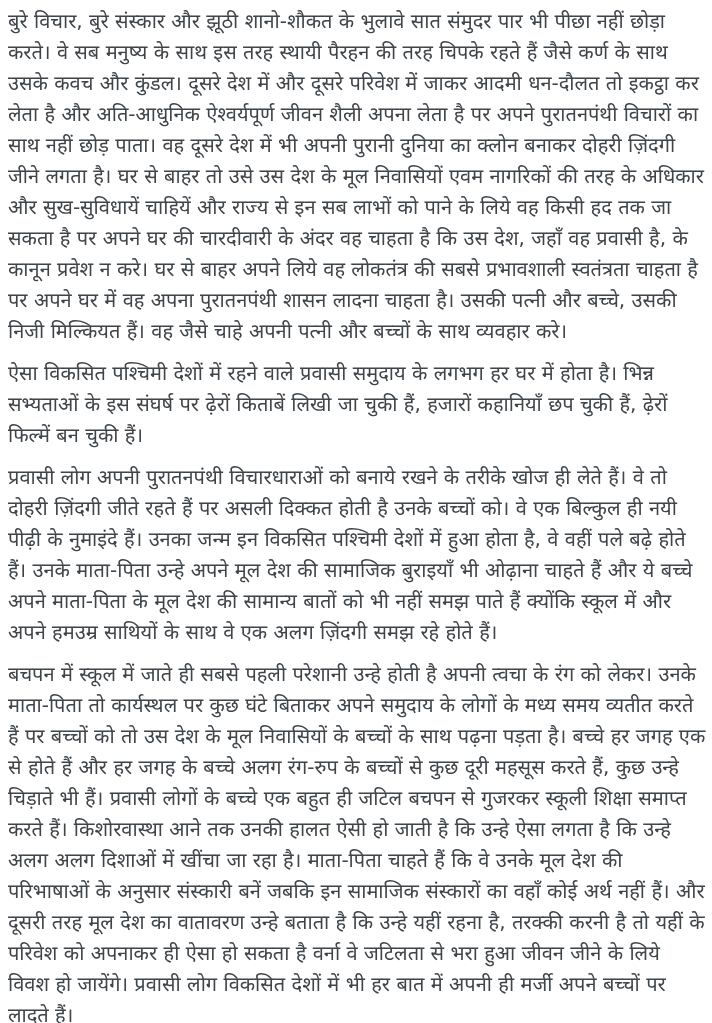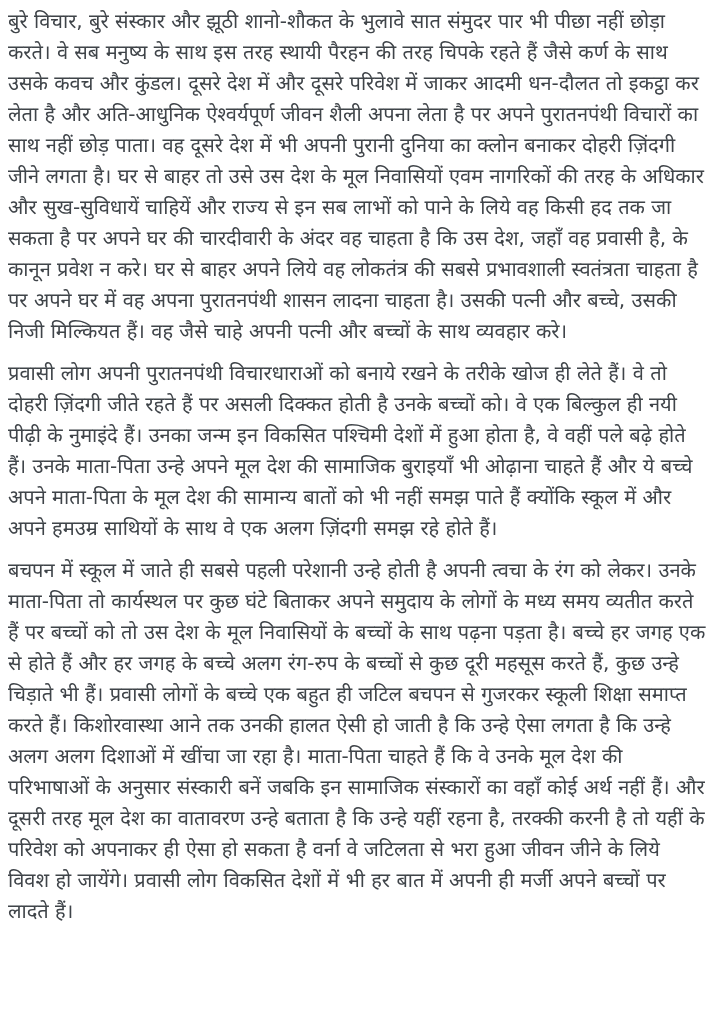--- a/index.html
+++ b/index.html
@@ -28,17 +28,18 @@
       letter-spacing: 0;
       word-spacing: normal;
     }
   </style>
 </head>
 <body>
 
 <div class="page">
   <article class="article-body">
     <p>बुरे विचार, बुरे संस्कार और झूठी शानो-शौकत के भुलावे सात संमुदर पार भी पीछा नहीं छोड़ा करते। वे सब मनुष्य के साथ इस तरह स्थायी पैरहन की तरह चिपके रहते हैं जैसे कर्ण के साथ उसके कवच और कुंडल। दूसरे देश में और दूसरे परिवेश में जाकर आदमी धन-दौलत तो इकट्ठा कर लेता है और अति-आधुनिक ऐश्वर्यपूर्ण जीवन शैली अपना लेता है पर अपने पुरातनपंथी विचारों का साथ नहीं छोड़ पाता। वह दूसरे देश में भी अपनी पुरानी दुनिया का क्लोन बनाकर दोहरी ज़िंदगी जीने लगता है। घर से बाहर तो उसे उस देश के मूल निवासियों एवम नागरिकों की तरह के अधिकार और सुख-सुविधायें चाहियें और राज्य से इन सब लाभों को पाने के लिये वह किसी हद तक जा सकता है पर अपने घर की चारदीवारी के अंदर वह चाहता है कि उस देश, जहाँ वह प्रवासी है, के कानून प्रवेश न करे। घर से बाहर अपने लिये वह लोकतंत्र की सबसे प्रभावशाली स्वतंत्रता चाहता है पर अपने घर में वह अपना पुरातनपंथी शासन लादना चाहता है। उसकी पत्नी और बच्चे, उसकी निजी मिल्कियत हैं। वह जैसे चाहे अपनी पत्नी और बच्चों के साथ व्यवहार करे।</p>
+    <p>ऐसा विकसित पश्चिमी देशों में रहने वाले प्रवासी समुदाय के लगभग हर घर में होता है। भिन्न सभ्यताओं के इस संघर्ष पर ढ़ेरों किताबें लिखी जा चुकी हैं, हजारों कहानियाँ छप चुकी हैं, ढ़ेरों फिल्में बन चुकी हैं।</p>
     <p>प्रवासी लोग अपनी पुरातनपंथी विचारधाराओं को बनाये रखने के तरीके खोज ही लेते हैं। वे तो दोहरी ज़िंदगी जीते रहते हैं पर असली दिक्कत होती है उनके बच्चों को। वे एक बिल्कुल ही नयी पीढ़ी के नुमाइंदे हैं। उनका जन्म इन विकसित पश्चिमी देशों में हुआ होता है, वे वहीं पले बढ़े होते हैं। उनके माता-पिता उन्हे अपने मूल देश की सामाजिक बुराइयाँ भी ओढ़ाना चाहते हैं और ये बच्चे अपने माता-पिता के मूल देश की सामान्य बातों को भी नहीं समझ पाते हैं क्योंकि स्कूल में और अपने हमउम्र साथियों के साथ वे एक अलग ज़िंदगी समझ रहे होते हैं।</p>
     <p>बचपन में स्कूल में जाते ही सबसे पहली परेशानी उन्हे होती है अपनी त्वचा के रंग को लेकर। उनके माता-पिता तो कार्यस्थल पर कुछ घंटे बिताकर अपने समुदाय के लोगों के मध्य समय व्यतीत करते हैं पर बच्चों को तो उस देश के मूल निवासियों के बच्चों के साथ पढ़ना पड़ता है। बच्चे हर जगह एक से होते हैं और हर जगह के बच्चे अलग रंग-रुप के बच्चों से कुछ दूरी महसूस करते हैं, कुछ उन्हे चिड़ाते भी हैं। प्रवासी लोगों के बच्चे एक बहुत ही जटिल बचपन से गुजरकर स्कूली शिक्षा समाप्त करते हैं। किशोरवास्था आने तक उनकी हालत ऐसी हो जाती है कि उन्हे ऐसा लगता है कि उन्हे अलग अलग दिशाओं में खींचा जा रहा है। माता-पिता चाहते हैं कि वे उनके मूल देश की परिभाषाओं के अनुसार संस्कारी बनें जबकि इन सामाजिक संस्कारों का वहाँ कोई अर्थ नहीं हैं। और दूसरी तरह मूल देश का वातावरण उन्हे बताता है कि उन्हे यहीं रहना है, तरक्की करनी है तो यहीं के परिवेश को अपनाकर ही ऐसा हो सकता है वर्ना वे जटिलता से भरा हुआ जीवन जीने के लिये विवश हो जायेंगे। प्रवासी लोग विकसित देशों में भी हर बात में अपनी ही मर्जी अपने बच्चों पर लादते हैं।</p>
 
   </article>
 </div>
 
 </body></html>

